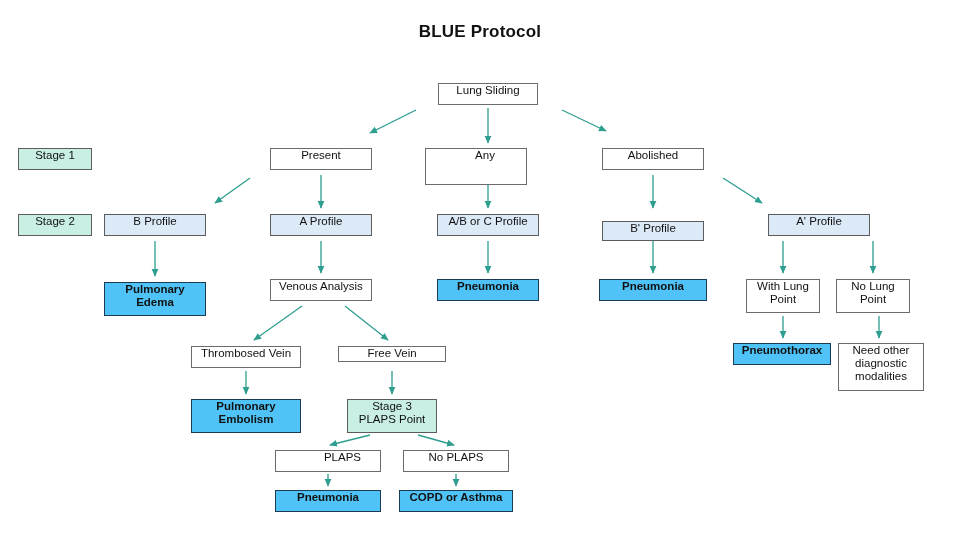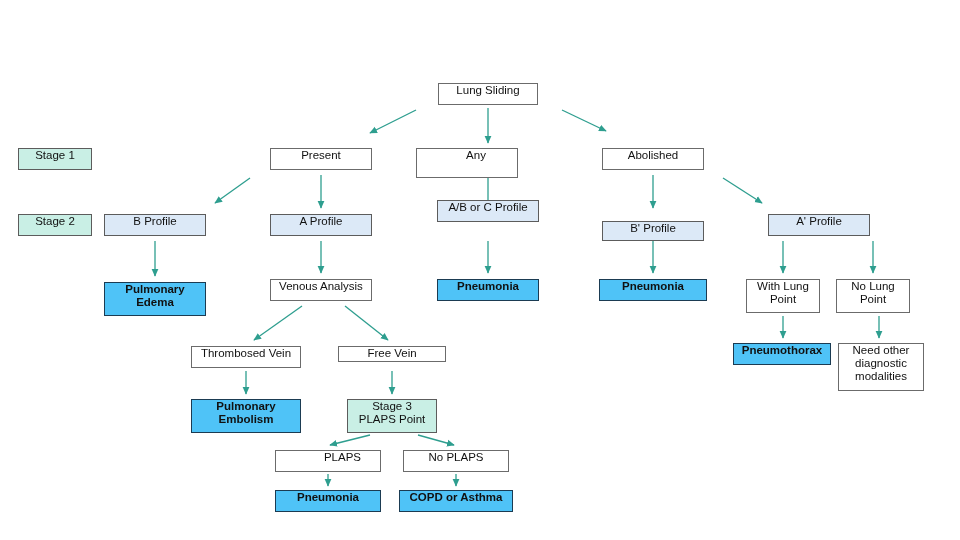--- a/index.html
+++ b/index.html
@@ -67,20 +67,21 @@
   .node .lbl {
     display: block;
     width: 100%;
   }
 </style>
 </head>
 <body>
 
 <div id="canvas">
 
+  <div class="title">BLUE Protocol</div>
 
   <svg id="arrow-layer" viewBox="0 0 960 540" xmlns="http://www.w3.org/2000/svg">
     <defs>
       <marker id="ah" markerWidth="7" markerHeight="7" refX="5.4" refY="3" orient="auto" markerUnits="strokeWidth">
         <path d="M0,0.4 L6,3 L0,5.6 z" fill="#2e9e8f"></path>
       </marker>
     </defs>
     <g id="arrow-group">
         <line x1="416" y1="110" x2="370" y2="133" stroke="#2e9e8f" stroke-width="1.3" marker-end="url(#ah)"></line>
         <line x1="488" y1="108" x2="488" y2="143" stroke="#2e9e8f" stroke-width="1.3" marker-end="url(#ah)"></line>
@@ -115,33 +116,33 @@
       </div>
       <div class="node stage" style="left: 18px; top: 148px; width: 74px; height: 22px;">
         <span class="lbl">Stage 1</span>
       </div>
       <div class="node stage" style="left: 18px; top: 214px; width: 74px; height: 22px;">
         <span class="lbl">Stage 2</span>
       </div>
       <div class="node plain" style="left: 270px; top: 148px; width: 102px; height: 22px;">
         <span class="lbl">Present</span>
       </div>
-      <div class="node plain" style="left: 416px; top: 148px; width: 102px; height: 30px; padding-left: 21px;">
+      <div class="node plain" style="left: 425px; top: 148px; width: 102px; height: 37px; padding-left: 21px;">
         <span class="lbl">Any</span>
       </div>
       <div class="node plain" style="left: 602px; top: 148px; width: 102px; height: 22px;">
         <span class="lbl">Abolished</span>
       </div>
       <div class="node profile" style="left: 104px; top: 214px; width: 102px; height: 22px;">
         <span class="lbl">B Profile</span>
       </div>
       <div class="node profile" style="left: 270px; top: 214px; width: 102px; height: 22px;">
         <span class="lbl">A Profile</span>
       </div>
-      <div class="node profile" style="left: 437px; top: 200px; width: 102px; height: 22px;">
+      <div class="node profile" style="left: 437px; top: 214px; width: 102px; height: 22px;">
         <span class="lbl">A/B or C Profile</span>
       </div>
       <div class="node profile" style="left: 602px; top: 221px; width: 102px; height: 20px;">
         <span class="lbl">B' Profile</span>
       </div>
       <div class="node profile" style="left: 768px; top: 214px; width: 102px; height: 22px;">
         <span class="lbl">A' Profile</span>
       </div>
       <div class="node result" style="left: 104px; top: 282px; width: 102px; height: 34px;">
         <span class="lbl">Pulmonary<br>Edema</span>

